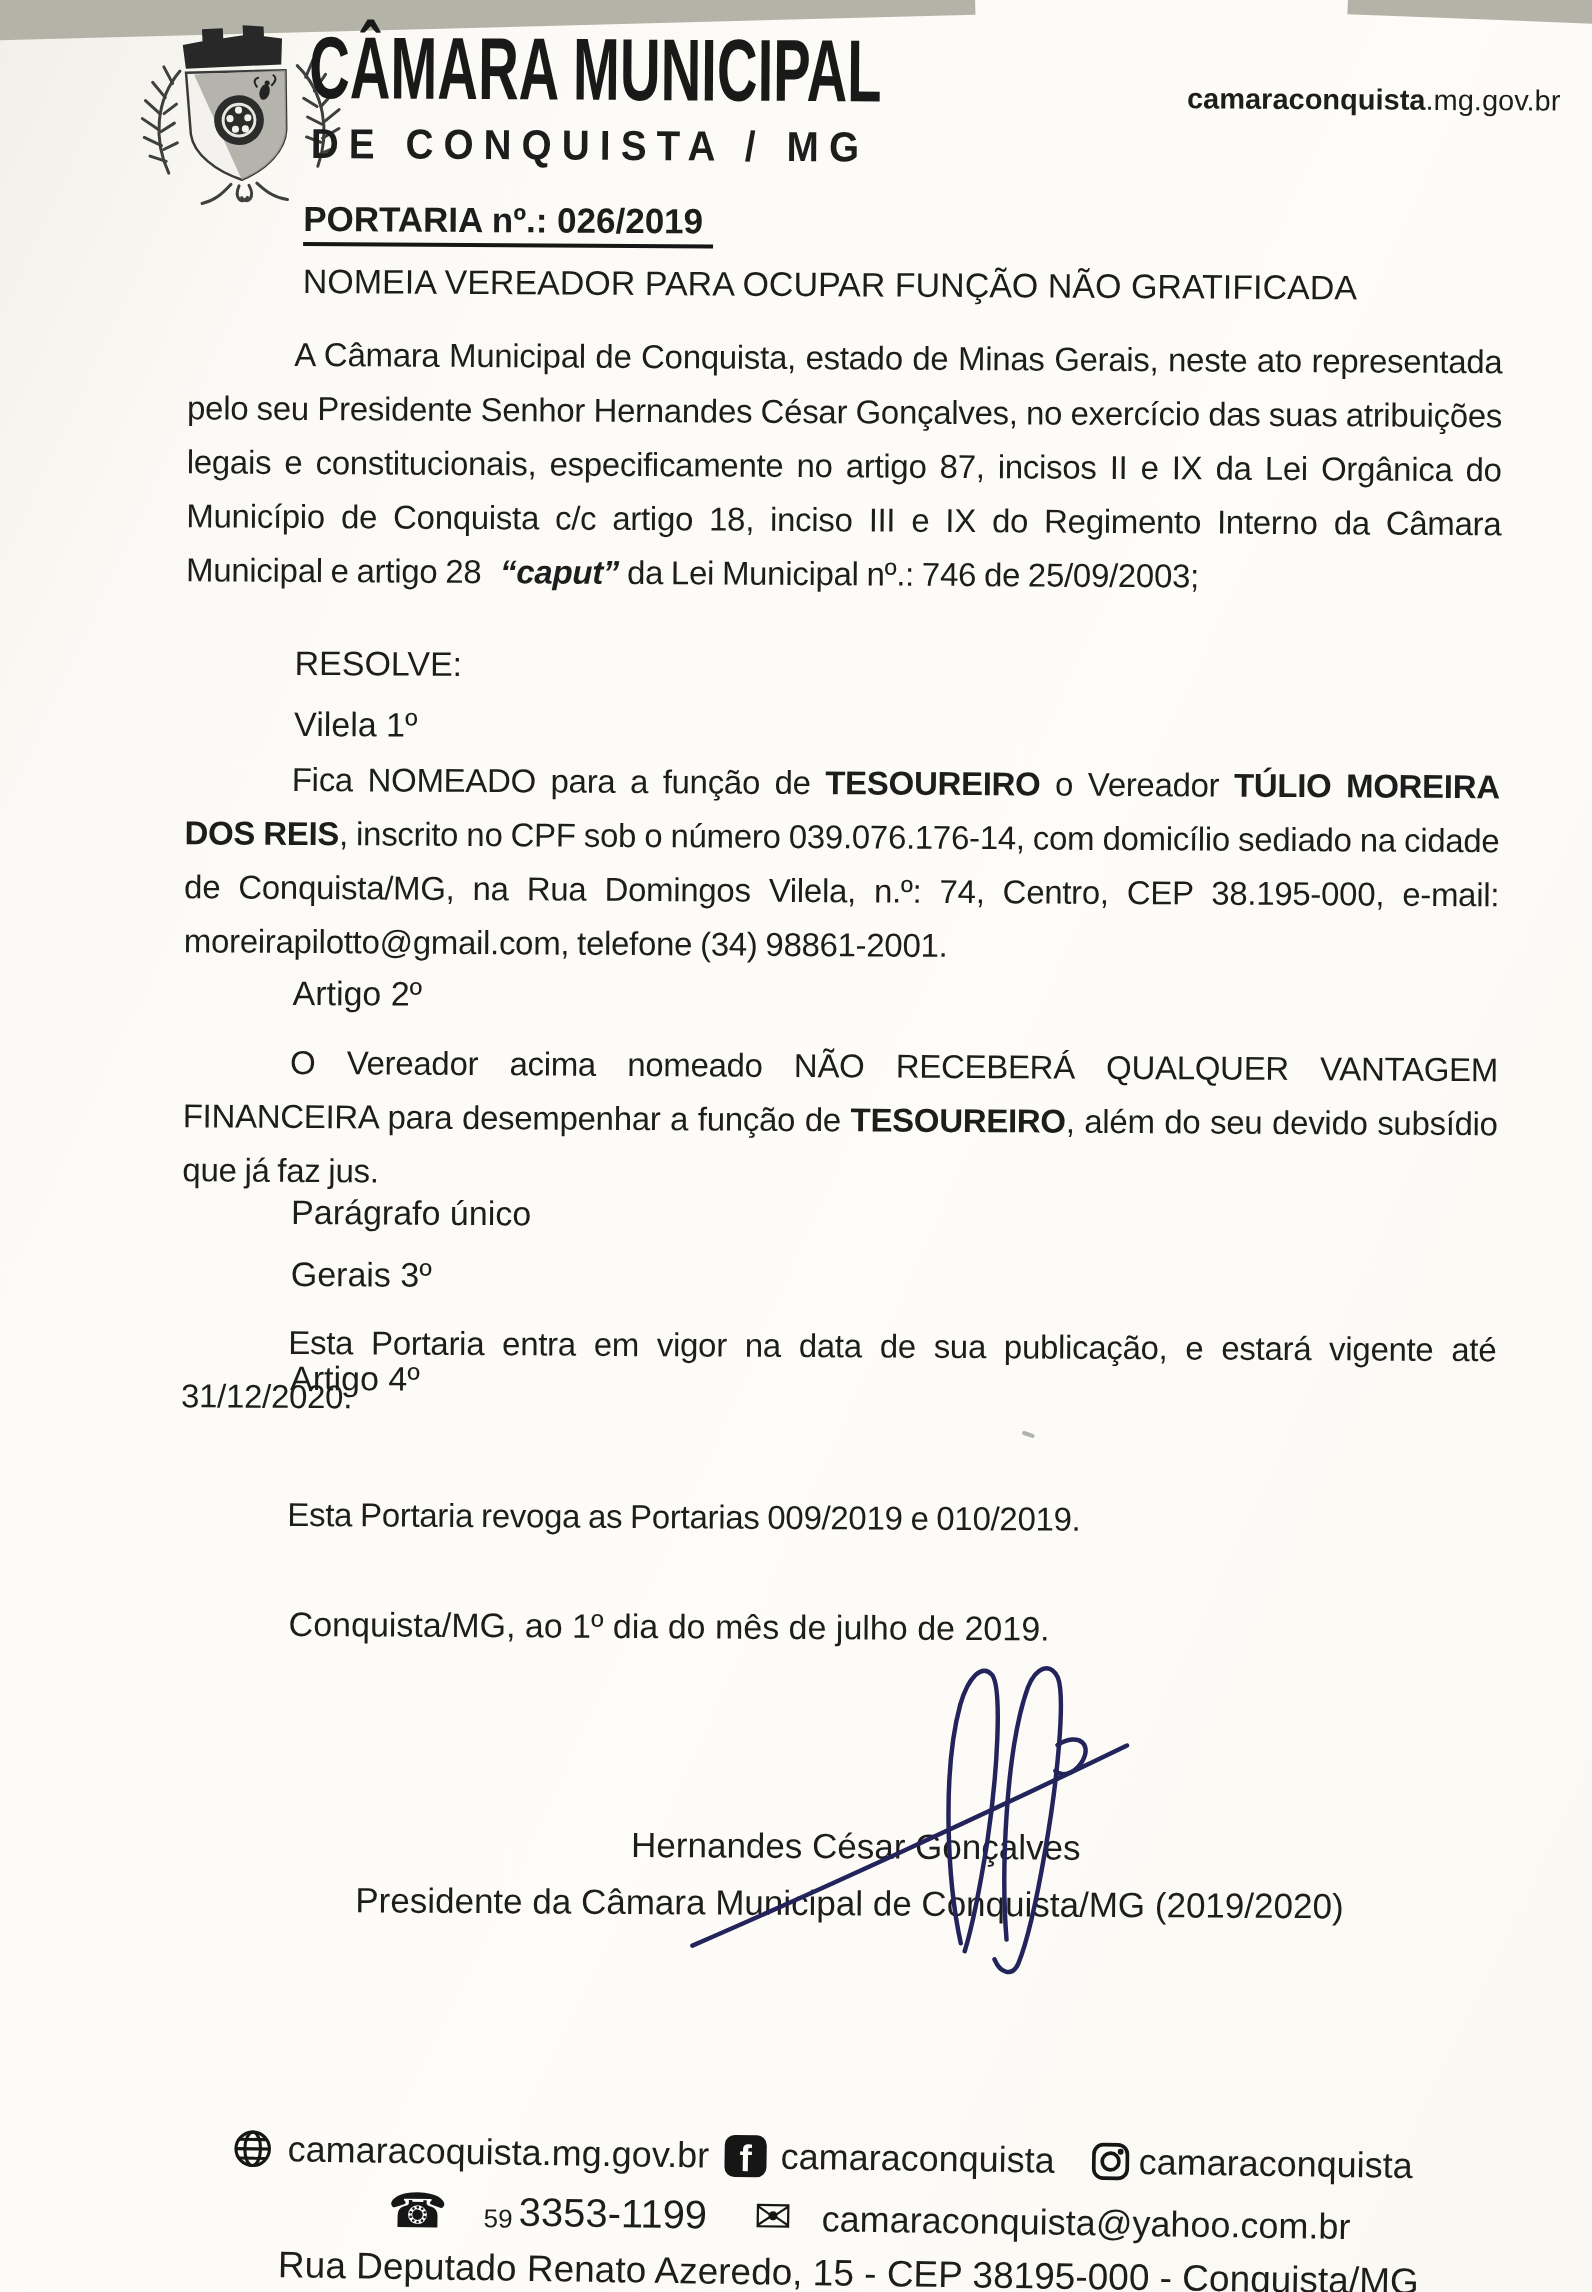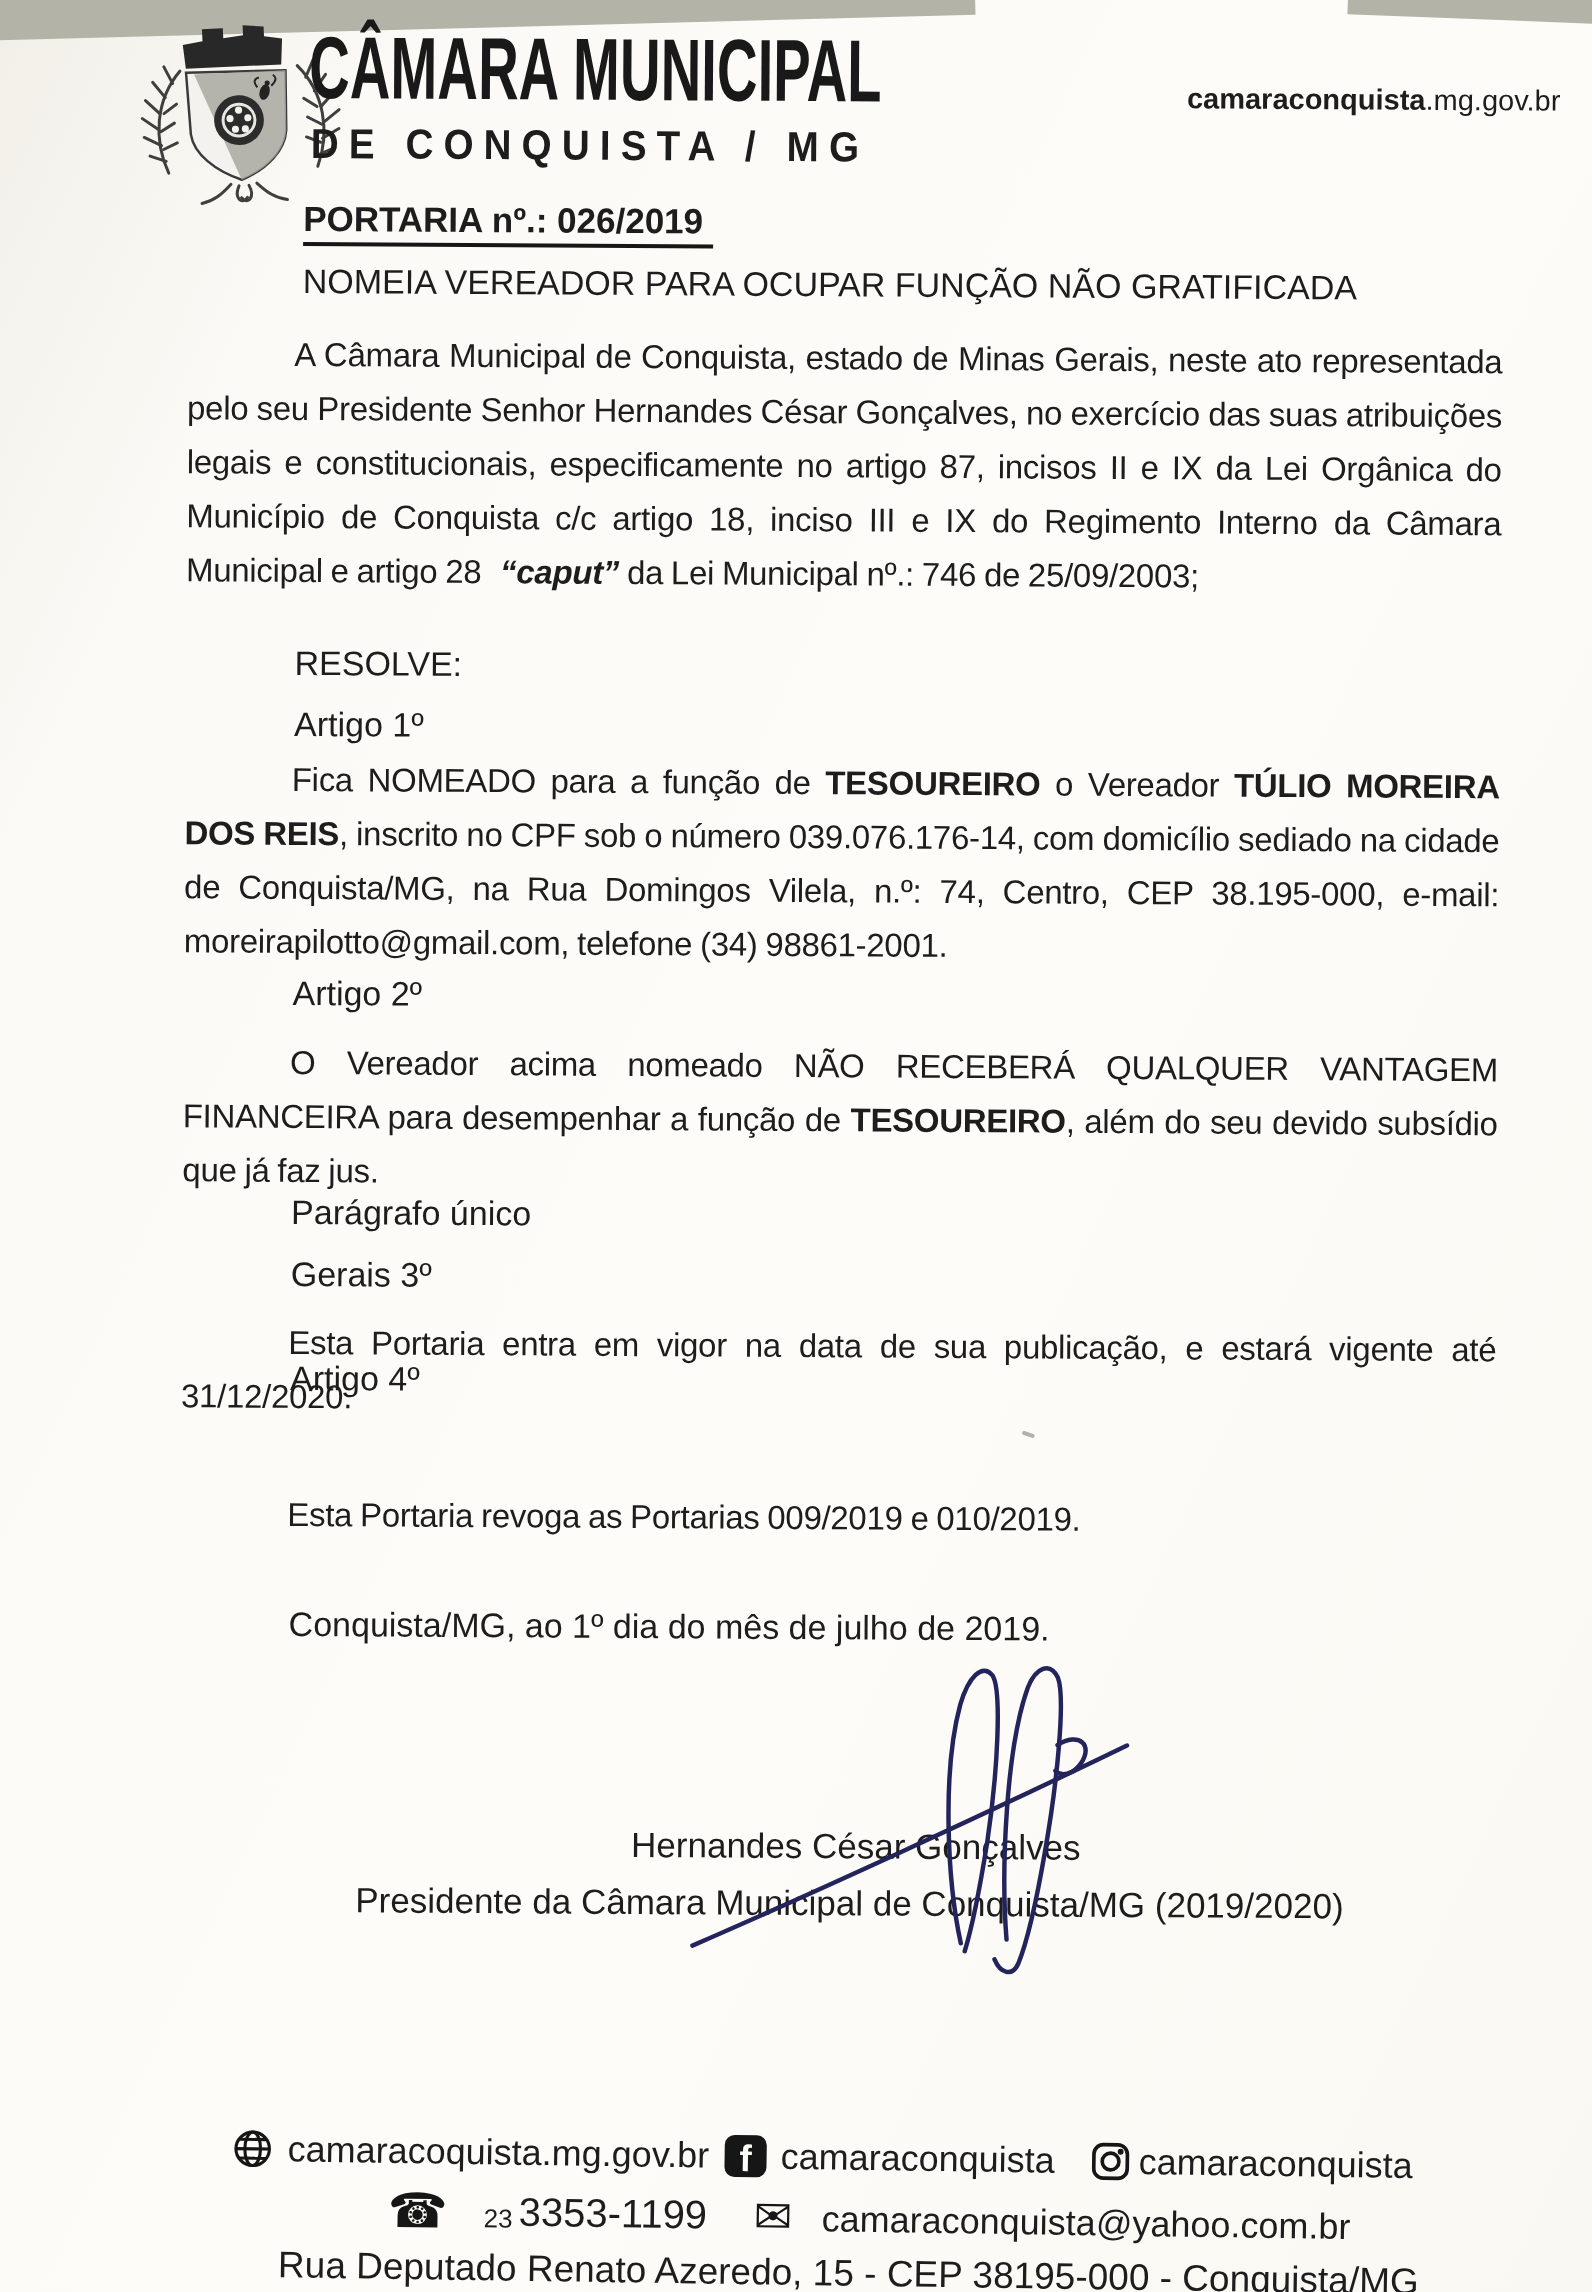--- a/index.html
+++ b/index.html
@@ -104,21 +104,21 @@
     <div class="org-title">CÂMARA MUNICIPAL</div>
     <div class="org-subtitle">DE CONQUISTA / MG</div>
     <div class="site"><b>camaraconquista</b><span>.mg.gov.br</span></div>
 
     <div class="portaria">PORTARIA nº.: 026/2019</div>
     <div class="subject">NOMEIA VEREADOR PARA OCUPAR FUNÇÃO NÃO GRATIFICADA</div>
 
     <div class="doc-par" style="top:331px"><span>A Câmara Municipal de Conquista, estado de Minas Gerais, neste ato representada pelo seu Presidente Senhor Hernandes César Gonçalves, no exercício das suas atribuições legais e constitucionais, especificamente no artigo 87, incisos II e IX da Lei Orgânica do Município de Conquista c/c artigo 18, inciso III e IX do Regimento Interno da Câmara Municipal e artigo 28 </span><span class="rbi">“caput”</span><span> da Lei Municipal nº.: 746 de 25/09/2003;</span></div>
 
     <div class="doc-line" style="top:647px">RESOLVE:</div>
-    <div class="doc-line" style="top:708px">Artigo 1º</div>
+    <div class="doc-line" style="top:708px">Vilela 1º</div>
     <div class="doc-par" style="top:756px"><span>Fica NOMEADO para a função de </span><span class="rb">TESOUREIRO</span><span> o Vereador </span><span class="rb">TÚLIO MOREIRA DOS REIS</span><span>, inscrito no CPF sob o número 039.076.176-14, com domicílio sediado na cidade de Conquista/MG, na Rua Domingos Vilela, n.º: 74, Centro, CEP 38.195-000, e-mail: moreirapilotto@gmail.com, telefone (34) 98861-2001.</span></div>
 
     <div class="doc-line" style="top:977px">Artigo 2º</div>
     <div class="doc-par" style="top:1039px"><span>O Vereador acima nomeado NÃO RECEBERÁ QUALQUER VANTAGEM FINANCEIRA para desempenhar a função de </span><span class="rb">TESOUREIRO</span><span>, além do seu devido subsídio que já faz </span><span class="ri">jus</span><span>.</span></div>
 
     <div class="doc-line" style="top:1196px">Parágrafo único</div>
     <div class="doc-line" style="top:1258px">Gerais 3º</div>
     <div class="doc-par" style="top:1319px">Esta Portaria entra em vigor na data de sua publicação, e estará vigente até 31/12/2020.</div>
 
     <div class="doc-line" style="top:1362px">Artigo 4º</div>
@@ -159,21 +159,21 @@
       <svg class="f-icon" style="left:1095px;top:2131px" width="46" height="46" viewBox="0 0 44 44">
         <g fill="none" stroke="#161616" stroke-width="3.5">
           <rect x="6" y="6" width="32" height="32" rx="9"></rect>
             <circle cx="22" cy="22" r="8"></circle>
         </g>
         <circle cx="31.5" cy="12.5" r="2.8" fill="#161616"></circle>
       </svg>
       <div class="f-item" style="left:1146px;top:2133px">camaraconquista</div>
 
       <span class="f-icon glyph" style="left:396px;top:2185px;font-size:48px">☎</span>
-      <div class="f-item f-area" style="left:492px;top:2205px">23</div>
+      <div class="f-item f-area" style="left:492px;top:2205px">59</div>
       <div class="f-item f-phone-num" style="left:527px;top:2191px">3353-1199</div>
       <span class="f-icon glyph" style="left:762px;top:2187px;font-size:46px">✉</span>
       <div class="f-item" style="left:830px;top:2195px">camaraconquista@yahoo.com.br</div>
 
       <div class="f-addr">Rua Deputado Renato Azeredo, 15 - CEP 38195-000 - Conquista/MG</div>
     </div>
 
   </div>
 </div>
 

